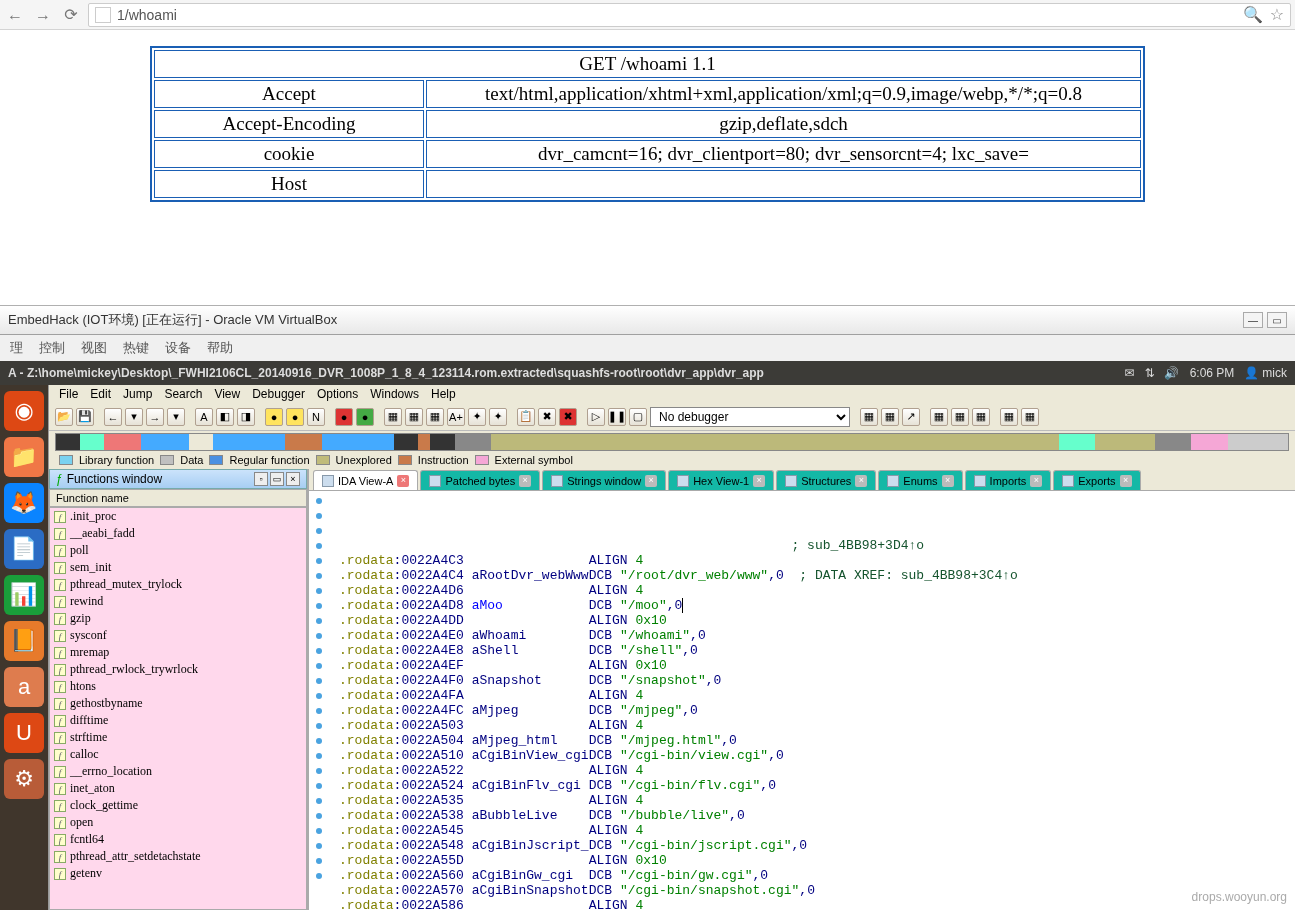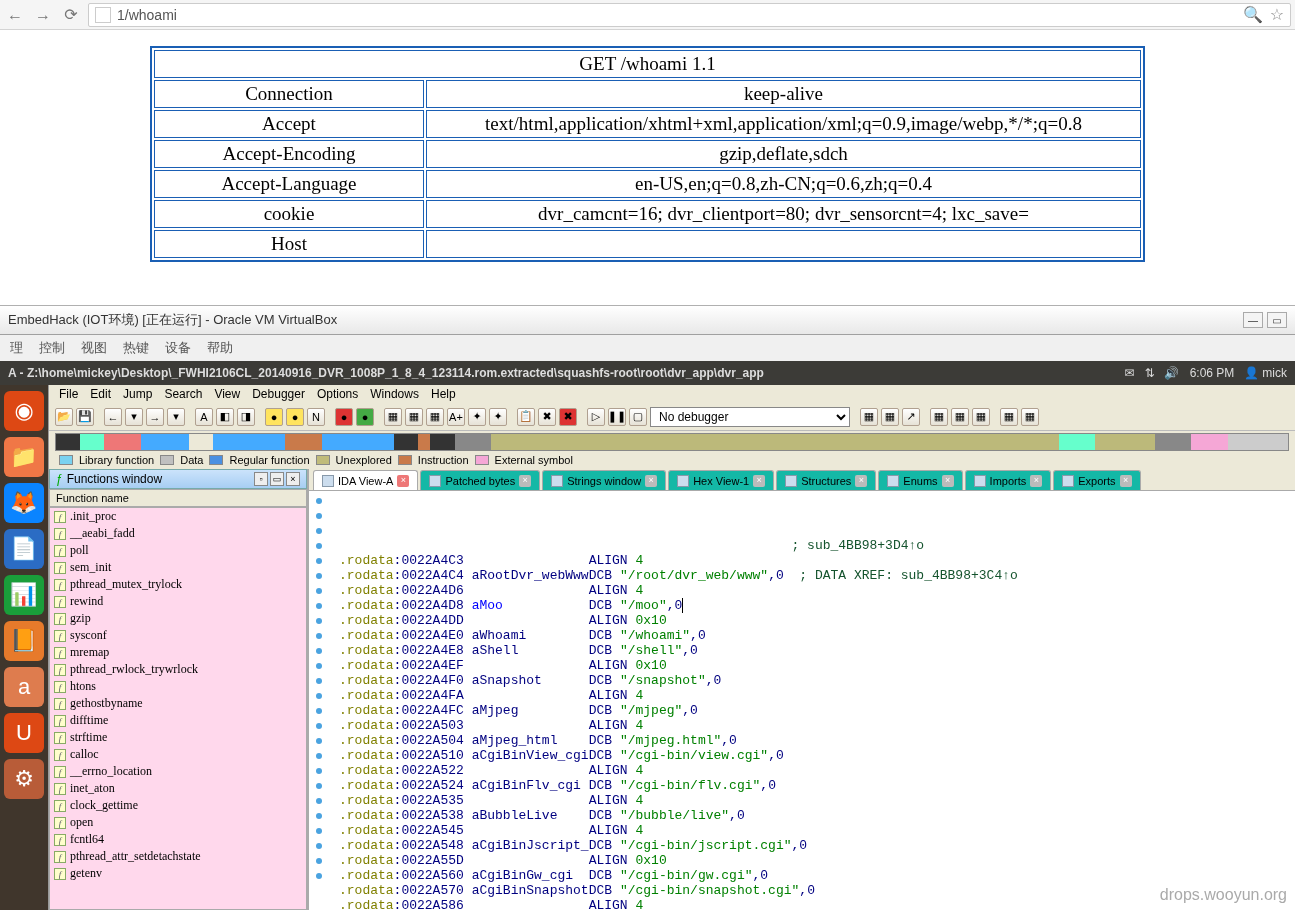--- a/index.html
+++ b/index.html
@@ -59,21 +59,21 @@
 .tabbar { height:22px; display:flex; align-items:flex-end; gap:0; background:#ece9d8; padding-left:4px; border-bottom:1px solid #aaa; }
 .tab { height:20px; padding:0 8px; border:1px solid #aaa; border-bottom:none; background:#14b8a6; display:flex; align-items:center; gap:4px; font-size:11px; border-radius:3px 3px 0 0; margin-right:2px; }
 .tab.active { background:#fff; }
 .tab .x { width:12px; height:12px; background:#e77; color:#fff; border-radius:2px; font-size:9px; text-align:center; line-height:11px; }
 .tab .x.grey { background:#bbb; }
 .disasm { flex:1; background:#fff; font-family:'Courier New',monospace; font-size:13px; padding:2px 4px 2px 30px; position:relative; overflow:hidden; white-space:pre; line-height:15px; }
 .gutter { position:absolute; left:6px; top:2px; display:flex; flex-direction:column; gap:0; }
 .gutter span { width:8px; height:15px; display:flex; align-items:center; justify-content:center; }
 .gutter .dot { width:6px; height:6px; border-radius:50%; background:#4aa3e0; }
 .c-navy{color:#000080}.c-green{color:#008000}.c-brown{color:#808000}.c-grey{color:#14532d}.c-blue{color:#0000ff}
-.watermark { position:absolute; right:8px; bottom:6px; color:#aaa; font-size:16px; font-family:Arial; }
+.watermark { position:absolute; right:8px; bottom:6px; color:#aaa; font-size:12px; font-family:Arial; }
 </style>
 </head>
 <body>
 
 <div class="browser">
   <div class="browser-bar">
     <div class="nav-btn">←</div>
     <div class="nav-btn">→</div>
     <div class="nav-btn">⟳</div>
     <div class="url-box">
@@ -87,34 +87,26 @@
   </div>
   <div class="http-table-wrap">
     <table class="http">
       <tbody>
           <tr>
             <td colspan="2">GET /whoami 1.1</td>
           </tr>
       </tbody>
         <tbody id="http-rows">
           <tr>
-            <td class="hname">Connection</td>
-            <td>keep-alive</td>
-          </tr>
-          <tr>
             <td class="hname">Accept</td>
             <td>text/html,application/xhtml+xml,application/xml;q=0.9,image/webp,*/*;q=0.8</td>
           </tr>
           <tr>
             <td class="hname">Accept-Encoding</td>
             <td>gzip,deflate,sdch</td>
-          </tr>
-          <tr>
-            <td class="hname">Accept-Language</td>
-            <td>en-US,en;q=0.8,zh-CN;q=0.6,zh;q=0.4</td>
           </tr>
           <tr>
             <td class="hname">cookie</td>
             <td>dvr_camcnt=16; dvr_clientport=80; dvr_sensorcnt=4; lxc_save=</td>
           </tr>
           <tr>
             <td class="hname">Host</td>
             <td></td>
           </tr>
         </tbody>

